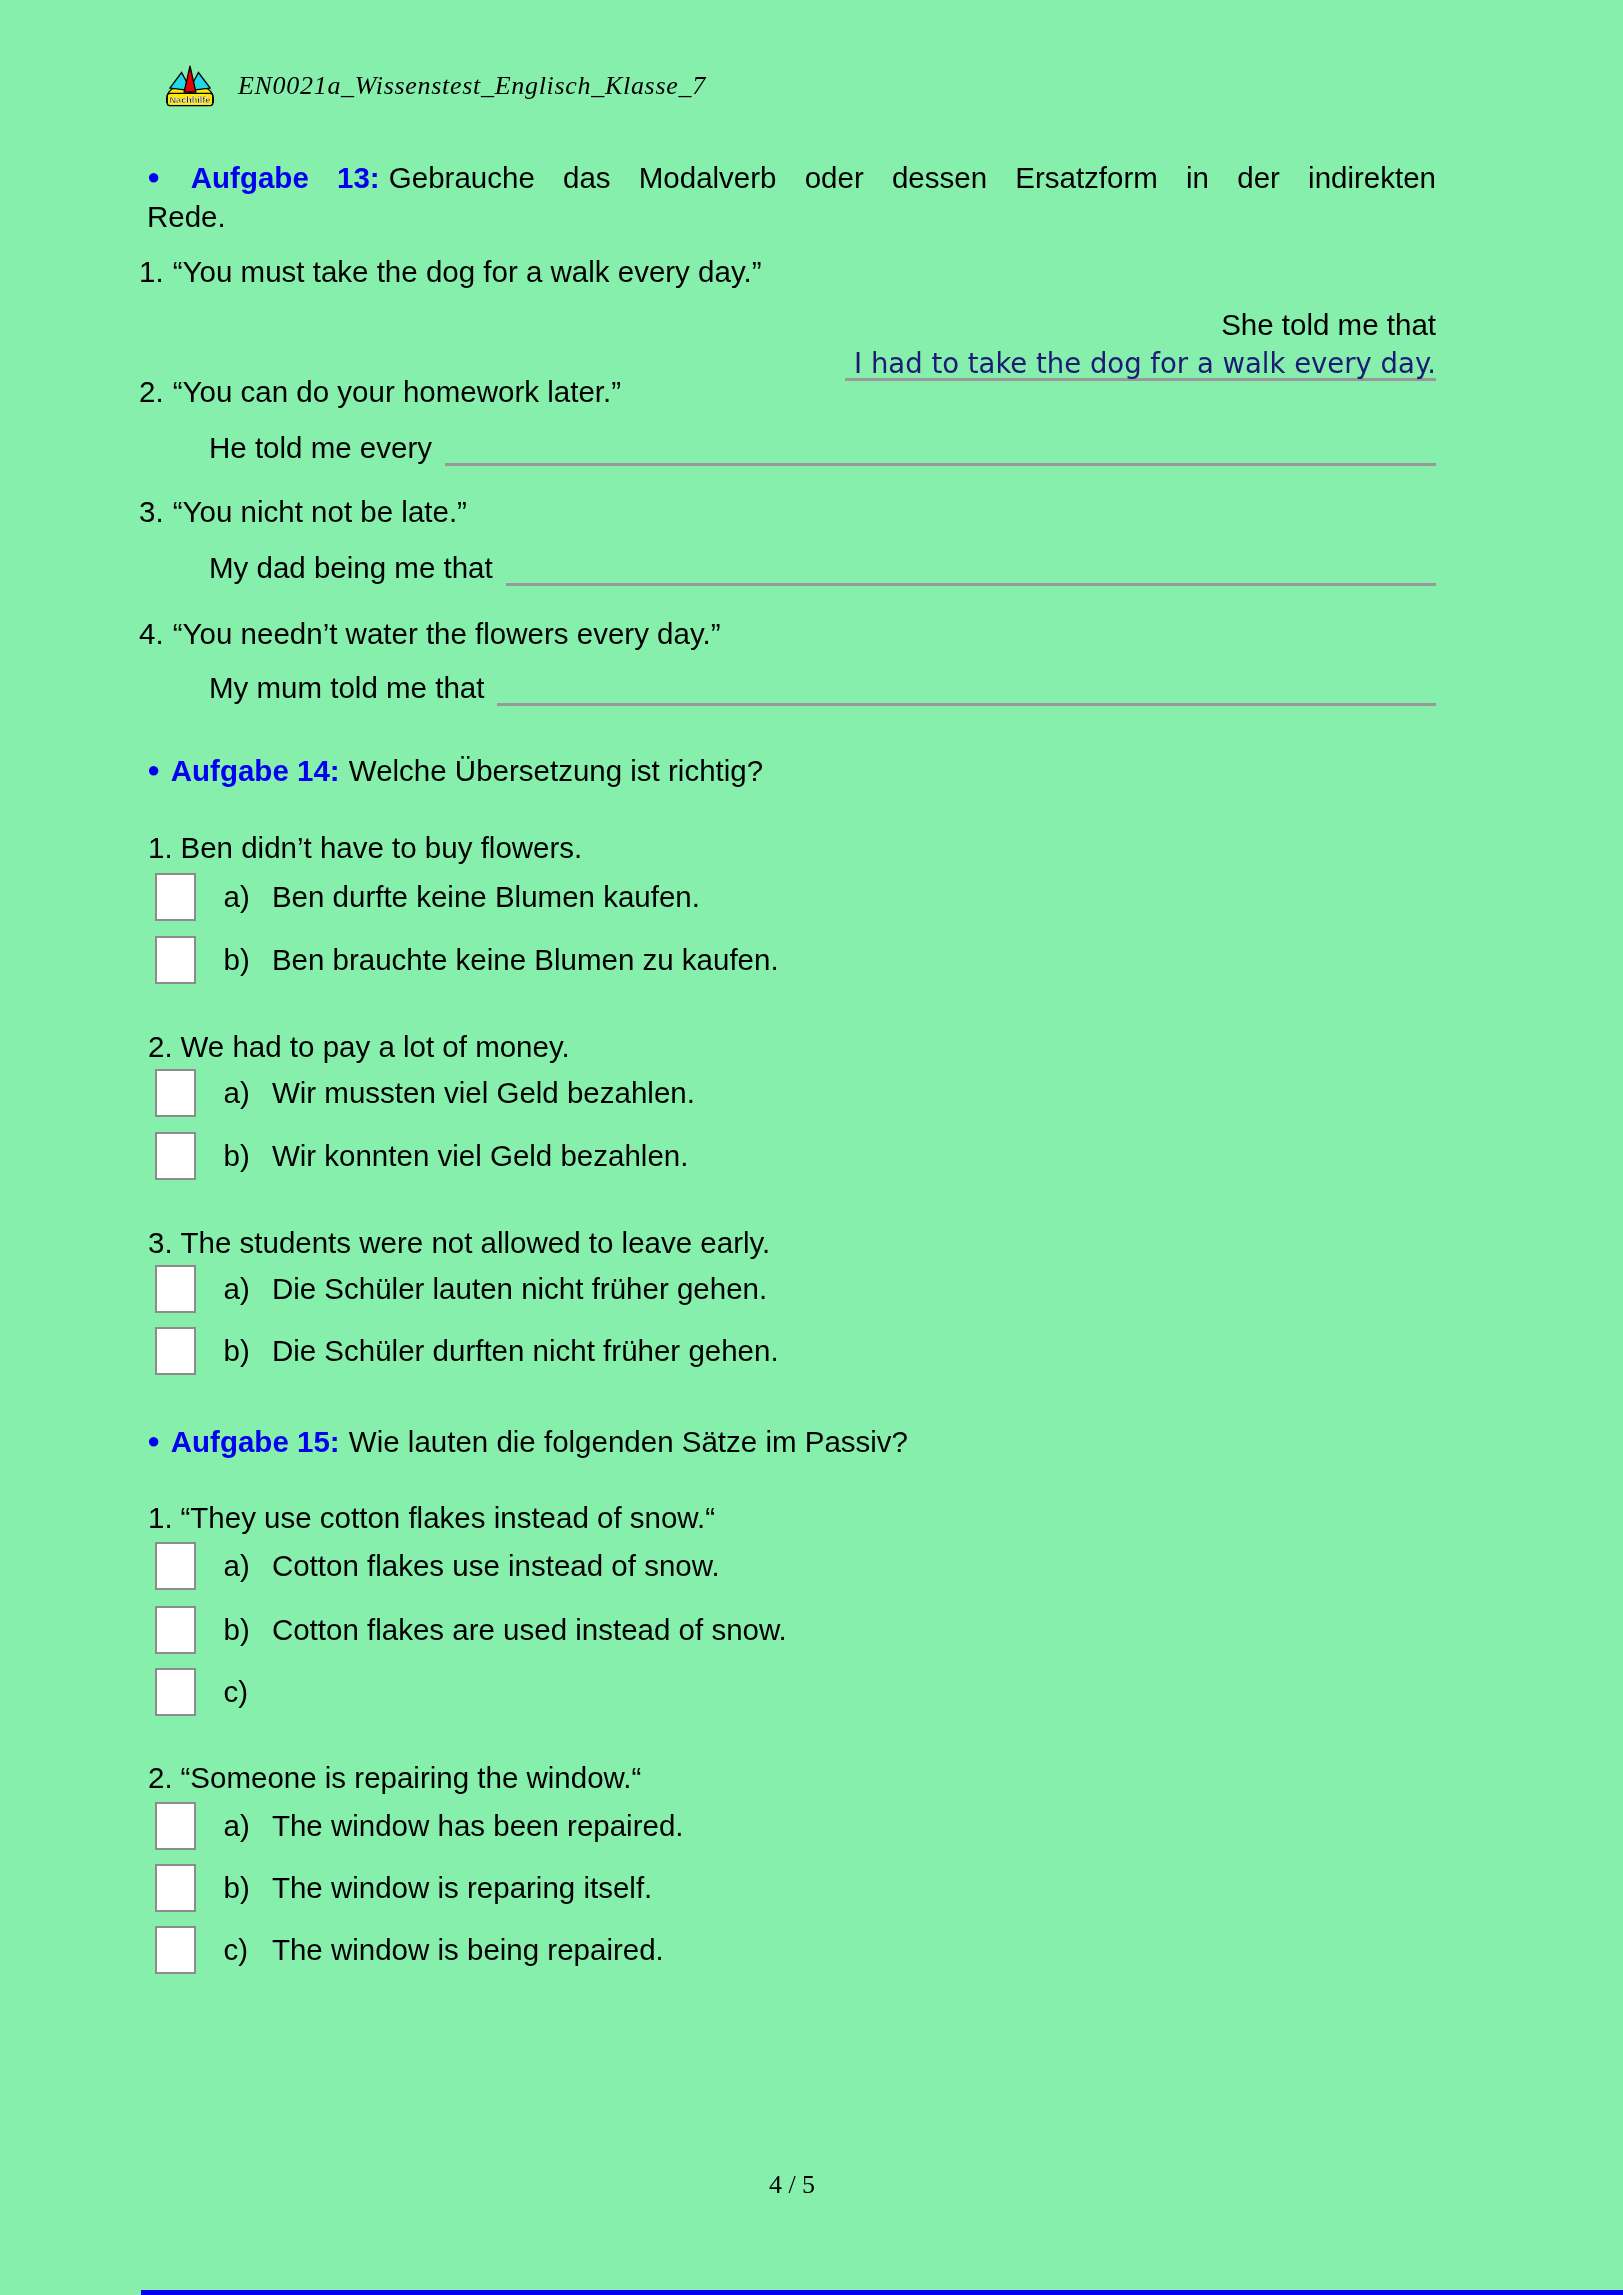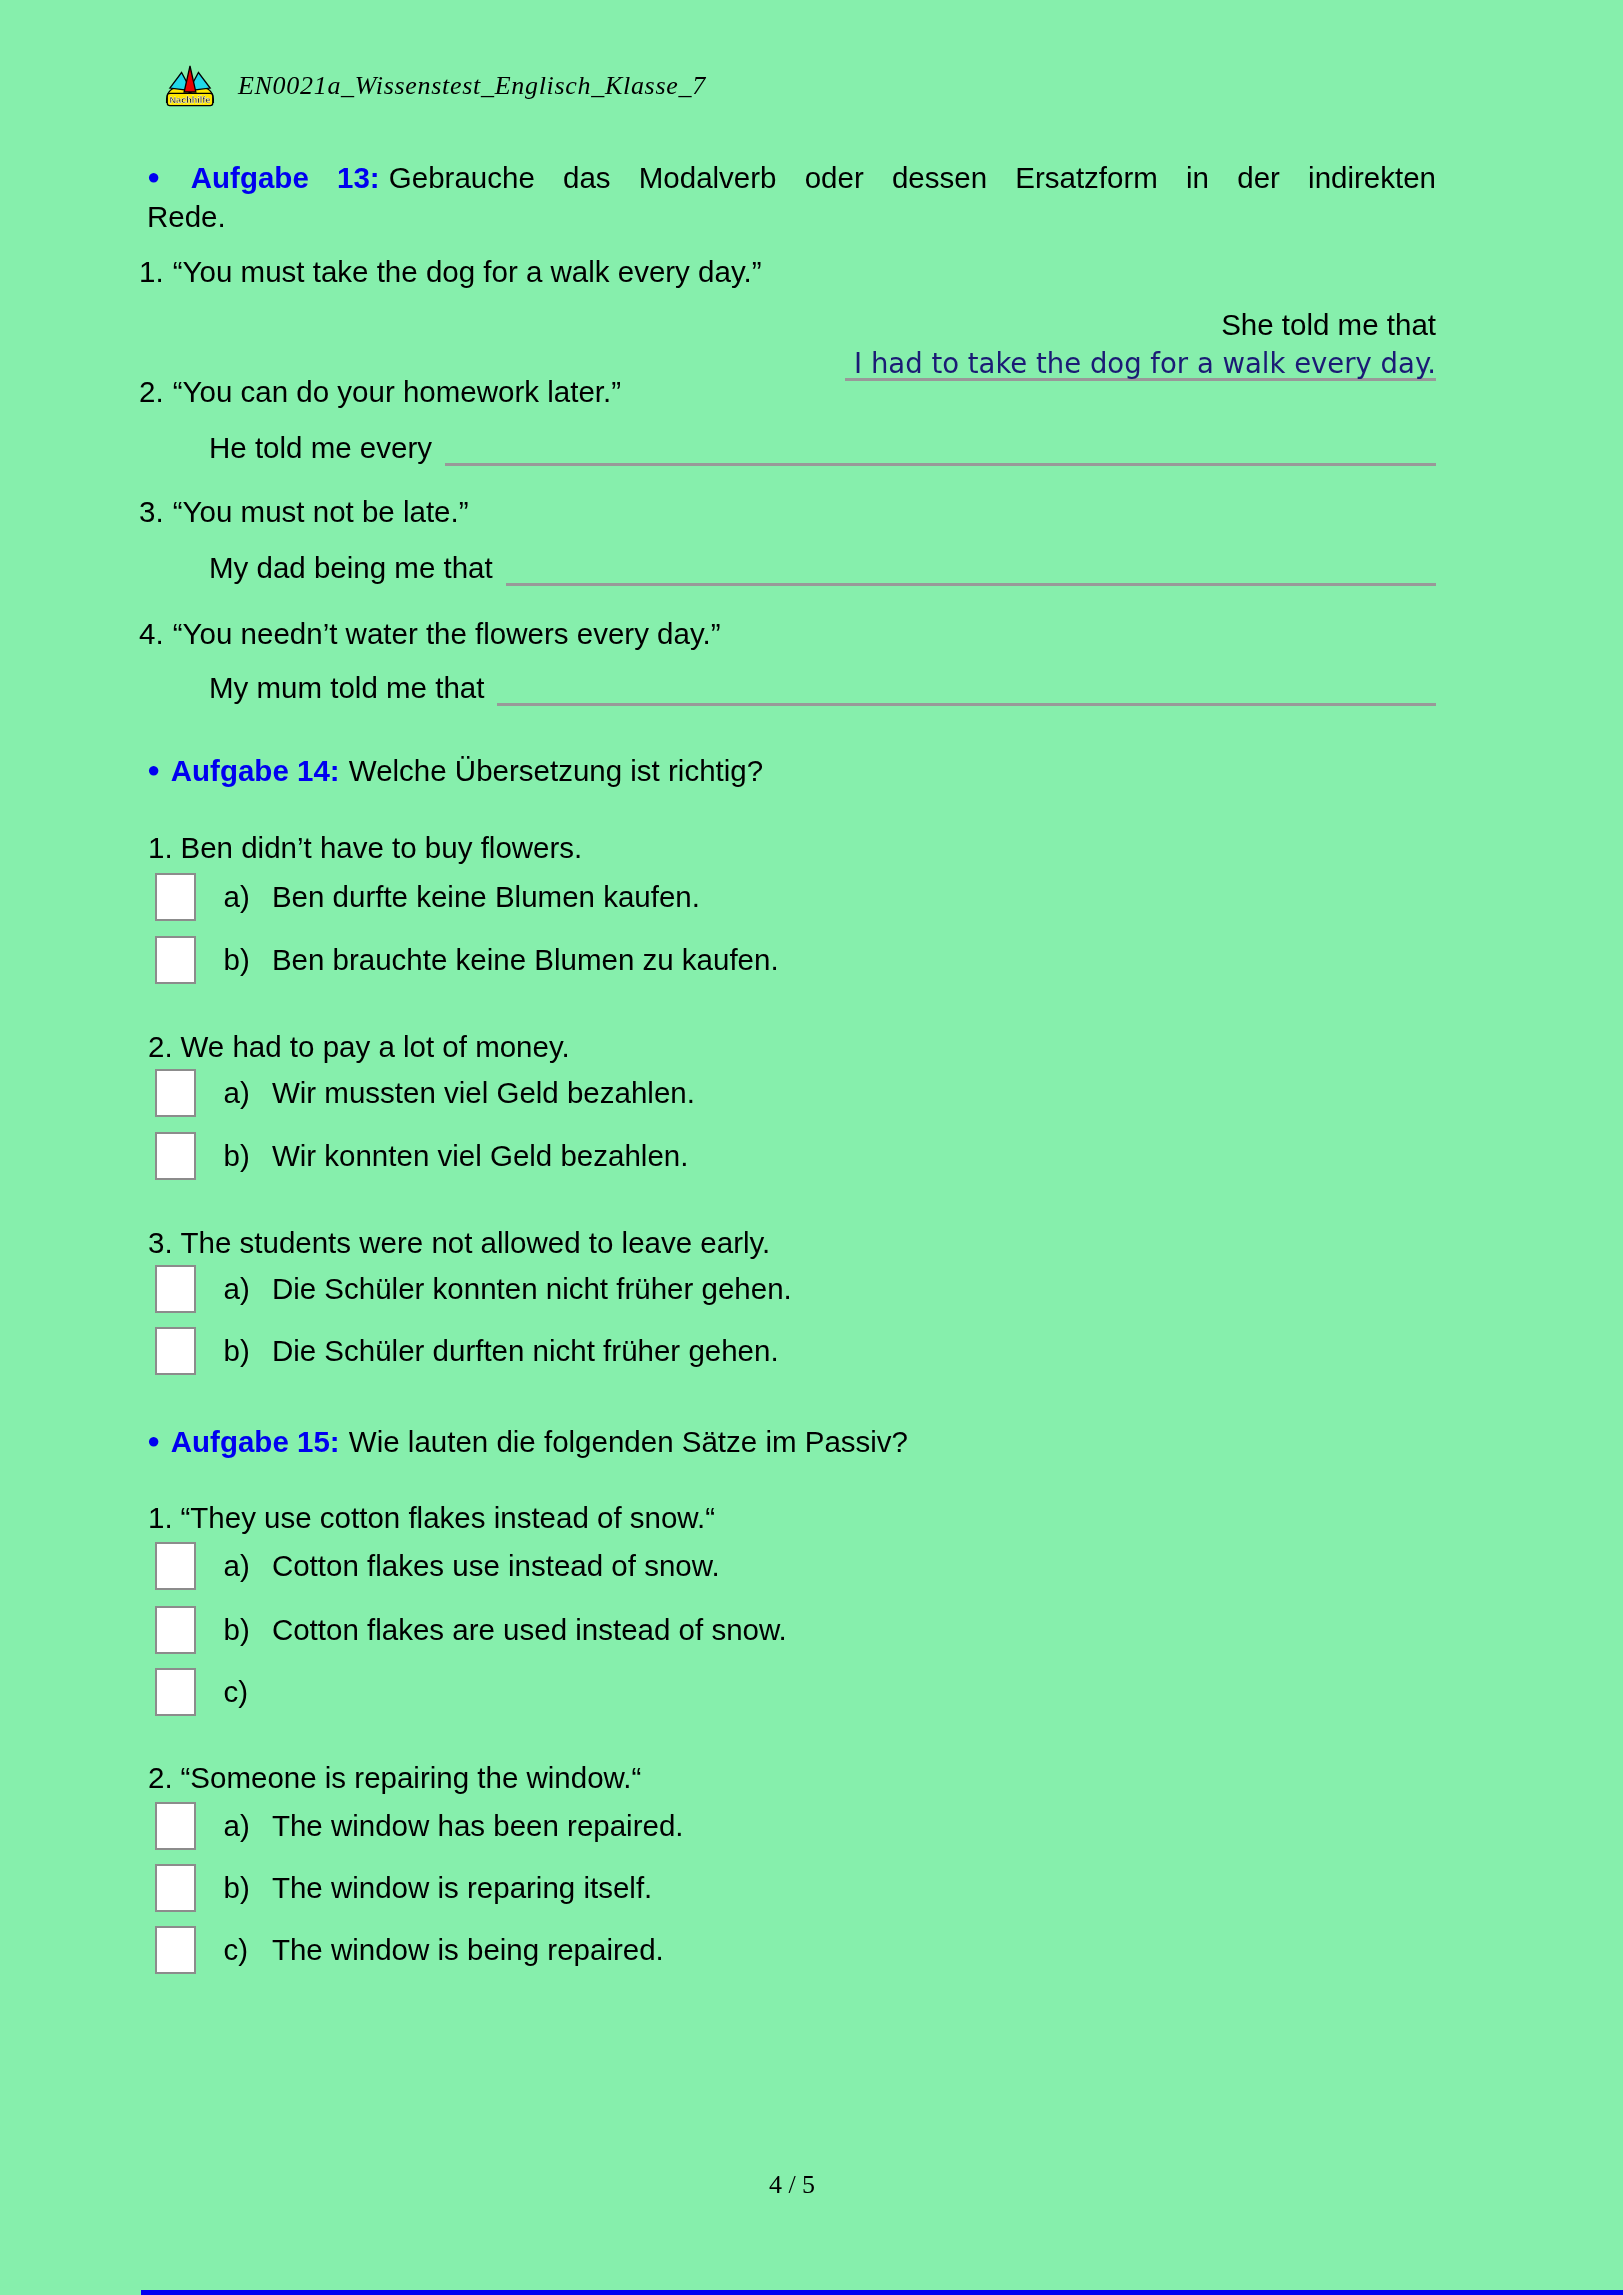--- a/index.html
+++ b/index.html
@@ -189,21 +189,21 @@
   </div>
   <div class="response-row" style="top:427px;">
     <span class="stem">He told me every</span>
     <span class="answer-line">
         <span class="handwriting"></span>
       </span>
   </div>
 
   <div class="quote-line" style="top:495px;">
     <span>3.</span>
-    <span>“You must not be late.”</span>
+    <span>“You nicht not be late.”</span>
   </div>
   <div class="response-row" style="top:547px;">
     <span class="stem">My dad being me that</span>
     <span class="answer-line">
         <span class="handwriting"></span>
       </span>
   </div>
 
   <div class="quote-line" style="top:617px;">
     <span>4.</span>
@@ -252,21 +252,21 @@
     <span class="option-text">Wir konnten viel Geld bezahlen.</span>
   </div>
 
   <div class="question-line" style="top:1226px;">
     <span>3.</span>
     <span>The students were not allowed to leave early.</span>
   </div>
   <div class="option-row" style="top:1265px;">
     <span class="checkbox"></span>
     <span class="option-label">a)</span>
-    <span class="option-text">Die Schüler konnten nicht früher gehen.</span>
+    <span class="option-text">Die Schüler lauten nicht früher gehen.</span>
   </div>
   <div class="option-row" style="top:1327px;">
     <span class="checkbox"></span>
     <span class="option-label">b)</span>
     <span class="option-text">Die Schüler durften nicht früher gehen.</span>
   </div>
 
   <div class="task-heading" style="top:1421px;">
     <div class="single-line">
       <span class="bullet">●</span><span class="task-label">Aufgabe 15:</span><span>Wie lauten die folgenden Sätze im Passiv?</span>

